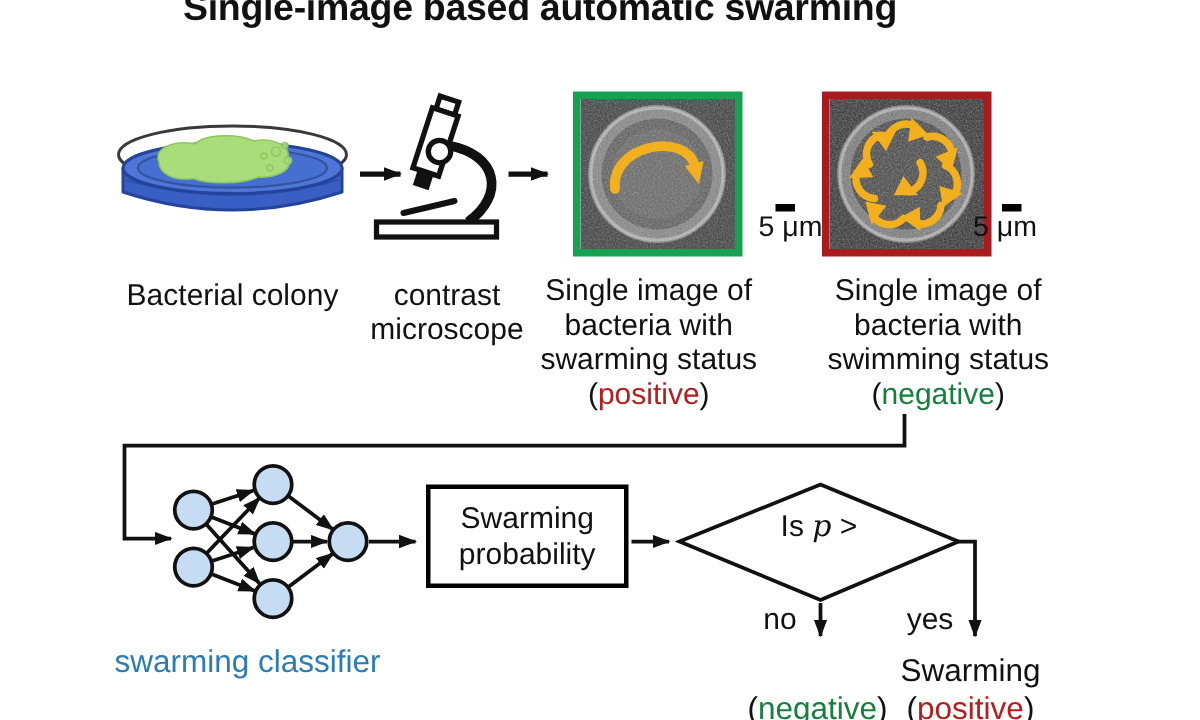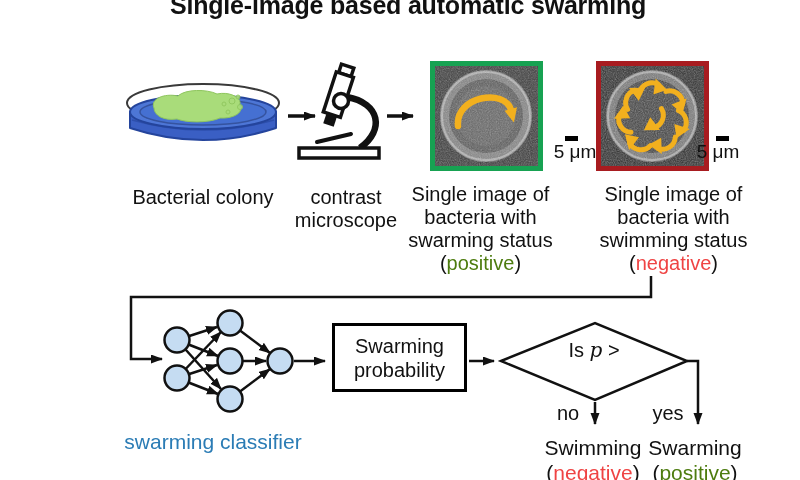--- a/index.html
+++ b/index.html
@@ -1,30 +1,30 @@
 <!DOCTYPE html>
 <html><head>
 <meta charset="utf-8">
 <style>
   html,body{margin:0;padding:0;background:#fff;}
   #canvas{
     position:relative;width:720px;height:480px;background:#ffffff;
-    overflow:hidden;font-family:"Liberation Sans",sans-serif;color:#111;margin-left:48px;
+    overflow:hidden;font-family:"Liberation Sans",sans-serif;color:#111;
   }
   svg{display:block;}
   #shape-layer{position:absolute;left:0;top:0;z-index:1;pointer-events:none;}
   .txt{position:absolute;z-index:2;text-align:center;}
   #title{left:0;right:0;top:-9px;font-size:25px;font-weight:bold;line-height:29px;letter-spacing:-0.2px;}
   .caption{font-size:20px;line-height:23px;}
   #petri-label{left:48px;width:214px;top:186px;}
   #scope-label{left:228px;width:140px;top:186px;}
   #pos-caption{left:349px;width:167px;top:183px;}
   #neg-caption{left:542px;width:167px;top:183px;}
-  .status-pos{color:#4d7c0f;}
-  .status-neg{color:#ef4444;}
+  .status-pos{color:#b91c1c;}
+  .status-neg{color:#15803d;}
   .micro-img{position:absolute;z-index:2;width:103px;height:100px;top:61px;}
   #pos-image{left:382px;border:5px solid #17a252;}
   #neg-image{left:548px;border:5px solid #a81c20;}
   .scale-bar{position:absolute;z-index:2;height:5px;width:13px;background:#000;top:136px;}
   #pos-scalebar{left:517px;}
   #neg-scalebar{left:668px;}
   .scale-txt{font-size:19px;top:141px;width:56px;}
   #pos-scale{left:499px;}
   #neg-scale{left:642px;}
   #classifier-label{left:59px;width:212px;top:429px;font-size:21px;line-height:25px;color:#2b7cb5;}
@@ -214,21 +214,20 @@
 
   <div id="decision-text" class="txt">
     <div>
       <span>Is </span><span class="mvar">p</span><span> &gt;</span>
     </div>
   </div>
 
   <div id="no-label" class="txt">no</div>
   <div id="yes-label" class="txt">yes</div>
 
-  <div id="outcome-neg" class="txt outcome">Swimming</div>
   <div id="outcome-pos" class="txt outcome">Swarming</div>
 
   <div id="status-neg" class="txt outcome">
     <span>(</span><span class="status-neg">negative</span><span>)</span>
   </div>
   <div id="status-pos" class="txt outcome">
     <span>(</span><span class="status-pos">positive</span><span>)</span>
   </div>
 
 </div>

